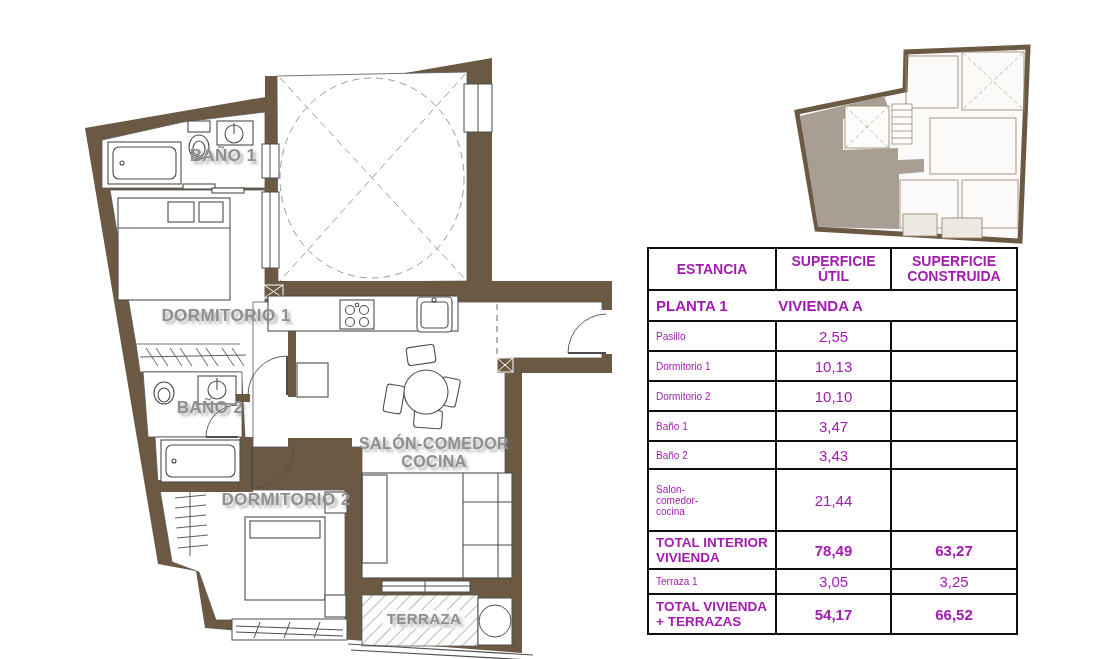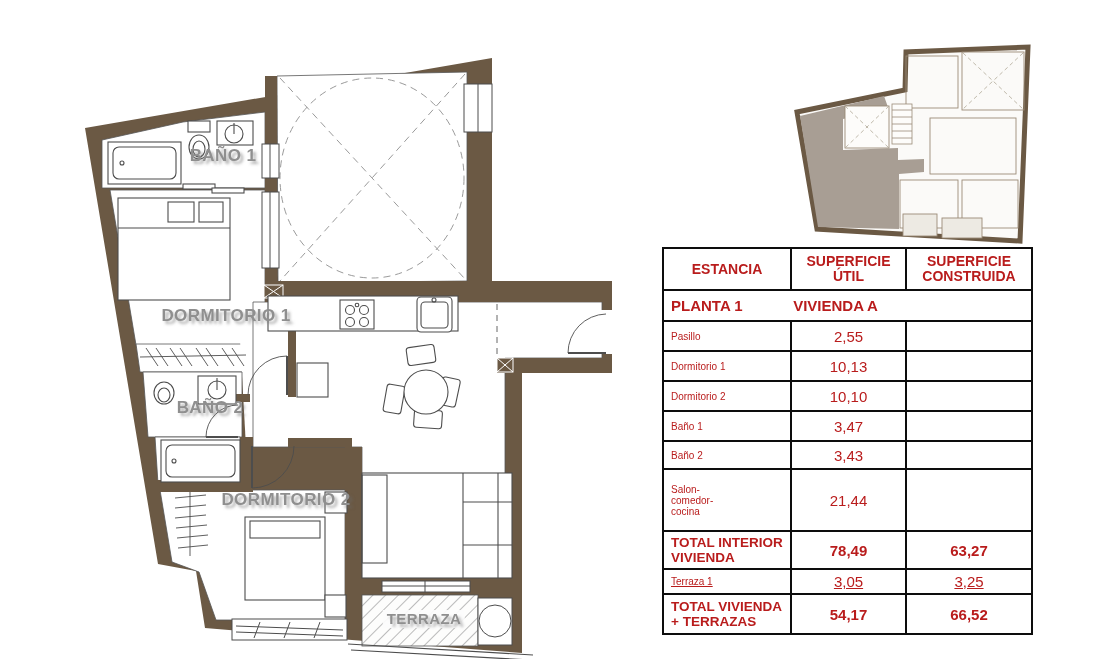--- a/index.html
+++ b/index.html
@@ -6,22 +6,22 @@
   #stage{position:relative;width:1100px;height:659px;background:#fff;overflow:hidden;
          font-family:"Liberation Sans",sans-serif;}
   #plan-svg{position:absolute;left:0;top:0;}
   .lbl{position:absolute;transform:translateX(-50%);font-weight:700;font-size:17px;
        color:#8f8f8f;letter-spacing:.4px;white-space:pre-line;text-align:center;line-height:18px;
        text-shadow:3px 3px 3px rgba(105,105,105,.5);}
   .lbl-small{font-size:15px;}
   .lbl-salon{font-size:16px;}
   .lbl-terraza{background:rgba(252,252,252,.92);padding:0 4px;text-align:center;}
   
-  #areas-table{position:absolute;left:662px;top:247px;width:369px;border-collapse:collapse;
-       table-layout:fixed;color:#b91c1c;}
+  #areas-table{position:absolute;left:647px;top:247px;width:369px;border-collapse:collapse;
+       table-layout:fixed;color:#a21caf;}
   #areas-table td,#areas-table th{border:2px solid #0d0d0d;padding:0;overflow:hidden;}
   #areas-table th{font-size:14px;font-weight:700;line-height:15px;text-align:center;}
   .col-name{width:128px;}
   .col-util{width:115px;}
   .col-cons{width:126px;}
   .cell-name{font-size:10px;text-align:left;padding-left:7px !important;}
   .cell-val{font-size:15px;text-align:center;}
   .row-bold .cell-name{font-size:13.5px;font-weight:700;line-height:15px;}
   .row-bold .cell-val{font-weight:700;}
   .planta-cell{font-size:15px;font-weight:700;text-align:left;padding-left:7px !important;}
@@ -280,20 +280,22 @@
           <line x1="892" y1="131" x2="912" y2="131"></line>
       <line x1="892" y1="138" x2="912" y2="138"></line>
     </g>
   </g>
 </svg>
 
 <div class="lbl" style="left:223px;top:147px;">BAÑO 1</div>
 <div class="lbl" style="left:226px;top:307px;">DORMITORIO 1</div>
 <div class="lbl" style="left:210px;top:399px;">BAÑO 2</div>
 <div class="lbl" style="left:286px;top:491px;">DORMITORIO 2</div>
+<div class="lbl lbl-salon" style="left:434px;top:435px;">SALÓN-COMEDOR
+COCINA</div>
 <div class="lbl lbl-small lbl-terraza" style="left:424px;top:610px;">TERRAZA</div>
 
 <table id="areas-table">
   <colgroup>
         <col class="col-name">
         <col class="col-util">
         <col class="col-cons">
       </colgroup>
   <tbody>
         <tr style="height:42px;">
@@ -340,21 +342,21 @@
 cocina</td>
     <td class="cell-val">21,44</td>
     <td class="cell-val"></td>
   </tr>
   <tr style="height:38px;" class="row-bold">
     <td class="cell-name pre">TOTAL INTERIOR
 VIVIENDA</td>
     <td class="cell-val">78,49</td>
     <td class="cell-val">63,27</td>
   </tr>
-  <tr style="height:25px;text-decoration:underline;">
+  <tr style="height:25px;">
     <td class="cell-name">Terraza 1</td>
     <td class="cell-val">3,05</td>
     <td class="cell-val">3,25</td>
   </tr>
   <tr style="height:40px;" class="row-bold">
     <td class="cell-name pre">TOTAL VIVIENDA
 + TERRAZAS</td>
     <td class="cell-val">54,17</td>
     <td class="cell-val">66,52</td>
   </tr>

